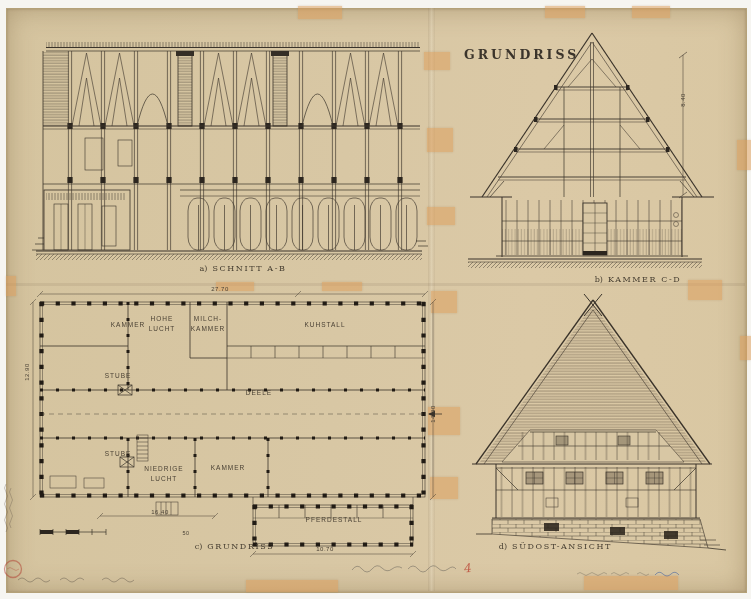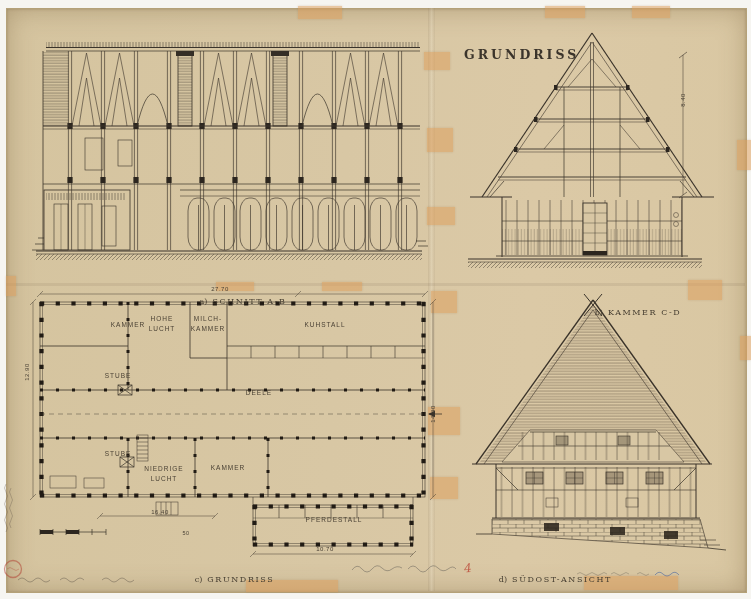--- a/index.html
+++ b/index.html
@@ -8,21 +8,21 @@
     background:linear-gradient(93deg,#d5c49f 0%,#d8c7a4 45%,#dbc9a6 70%,#d9c7a2 100%);
     box-shadow:inset 0 0 26px rgba(118,94,58,.38), inset 0 0 3px rgba(90,70,40,.35);
     border:1px solid #b4a178;}
   .fold-v{position:absolute;left:428px;top:8px;width:7px;height:583px;
     background:linear-gradient(90deg,rgba(100,80,55,.12),rgba(255,255,248,.14),rgba(100,80,55,.09));}
   .fold-h{position:absolute;left:6px;top:283px;width:739px;height:3px;background:rgba(100,80,55,.10);}
   .tape{position:absolute;background:rgba(221,158,90,.52);box-shadow:0 0 2px rgba(150,100,50,.25);}
   .title{position:absolute;font-family:"DejaVu Serif",serif;font-weight:600;font-size:12.5px;
     letter-spacing:3px;color:#3b342b;}
   .lbl{position:absolute;font-family:"DejaVu Serif",serif;font-size:8px;letter-spacing:1.6px;
-    color:#453d30;text-align:center;white-space:nowrap;margin-top:33px;}
+    color:#453d30;text-align:center;white-space:nowrap;}
   .lbl .pfx{margin-right:5px;letter-spacing:0;}
   .room-label{position:absolute;font-size:6.5px;letter-spacing:1px;color:#4a4134;
     text-align:center;white-space:pre-line;line-height:1.5;}
   .dim{position:absolute;font-size:6px;letter-spacing:.5px;color:#4a4236;text-align:center;}
   .dim-v{position:absolute;font-size:6px;letter-spacing:.5px;color:#4a4236;text-align:center;
     transform:rotate(-90deg);transform-origin:center center;}
   .pagenum{position:absolute;left:12px;top:584px;font-size:14px;font-weight:bold;color:#2a2a33;margin-top:44px;}
   .redmark{position:absolute;left:464px;top:561px;font-family:"DejaVu Serif",serif;font-style:italic;
     font-size:12px;color:rgba(185,60,45,.75);transform:rotate(-6deg);}
   svg{position:absolute;overflow:visible;}

